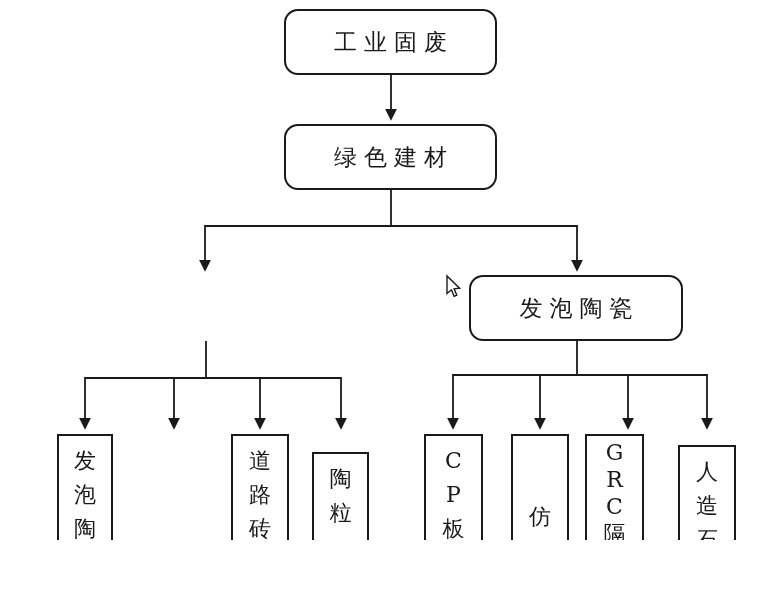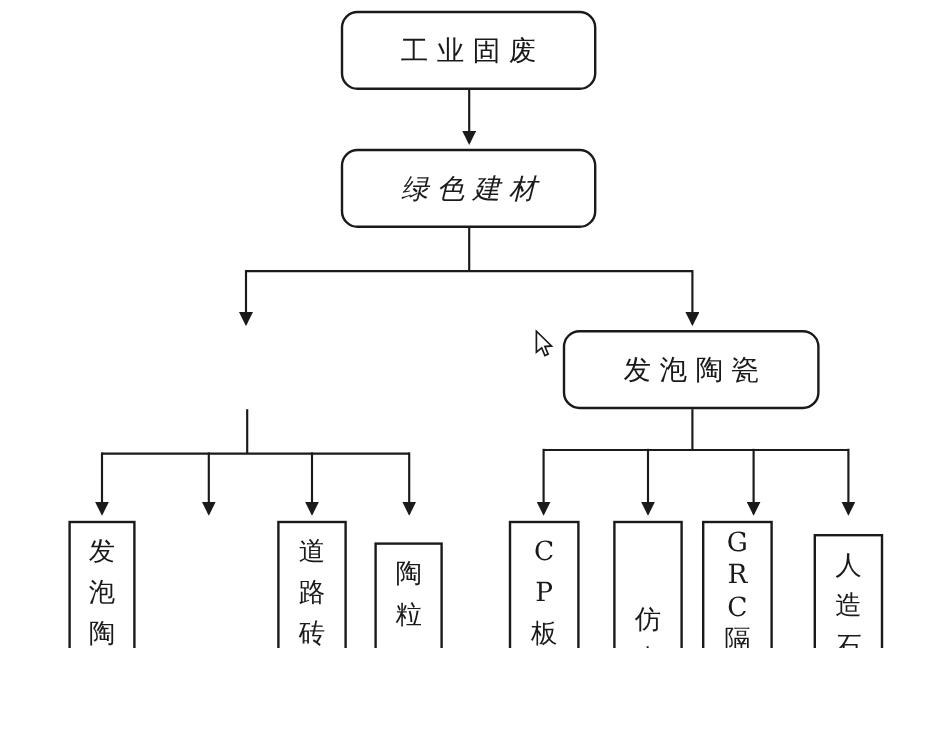--- a/index.html
+++ b/index.html
@@ -94,21 +94,21 @@
     <line x1="453" y1="374" x2="453" y2="428" marker-end="url(#arrow)"></line>
     <line x1="540" y1="374" x2="540" y2="428" marker-end="url(#arrow)"></line>
     <line x1="628" y1="374" x2="628" y2="428" marker-end="url(#arrow)"></line>
     <line x1="707" y1="374" x2="707" y2="428" marker-end="url(#arrow)"></line>
   </svg>
 
   <div class="node rounded" style="left:284px; top:9px; width:213px; height:66px;">
     <span class="hlabel">工业固废</span>
   </div>
 
-  <div class="node rounded" style="left:284px; top:124px; width:213px; height:66px;font-style:italic;">
+  <div class="node rounded" style="left:284px; top:124px; width:213px; height:66px;">
     <span class="hlabel">绿色建材</span>
   </div>
 
 
   <div class="node rounded" style="left:469px; top:275px; width:214px; height:66px;">
     <span class="hlabel">发泡陶瓷</span>
   </div>
 
   <div class="node leaf" style="left:57px; top:434px; width:56px; height:170px;">
     <span class="vlabel">发泡陶瓷</span>

